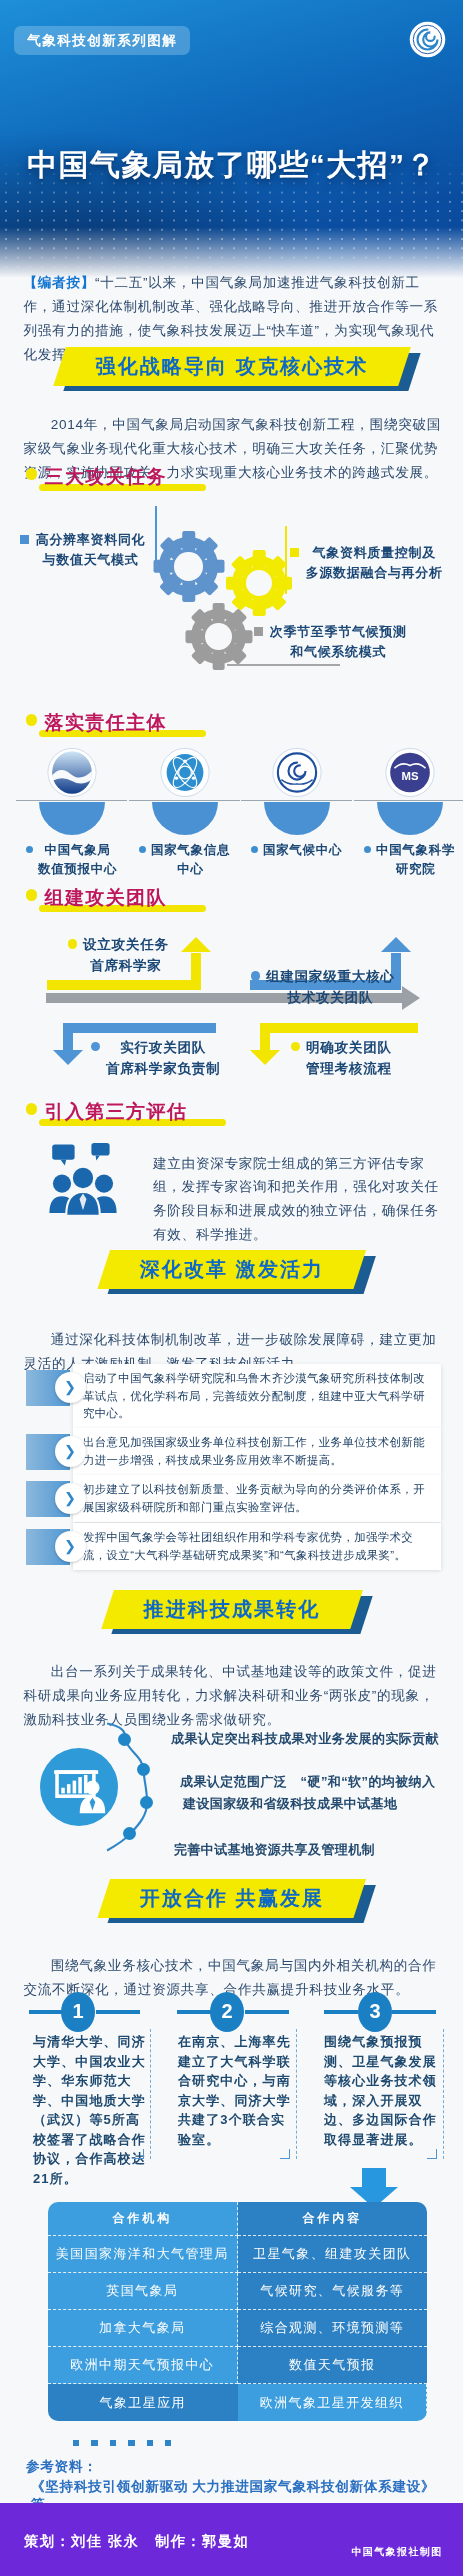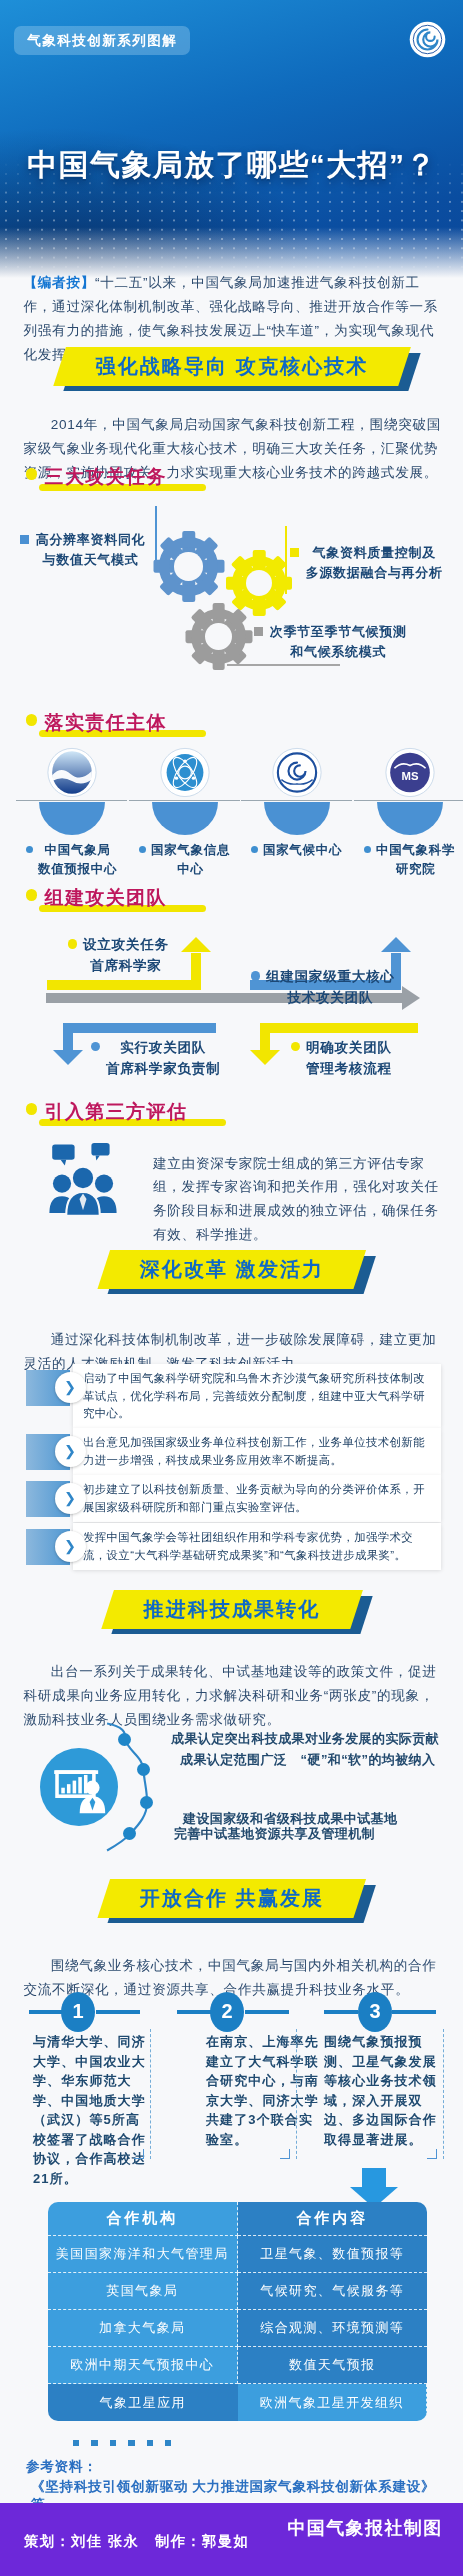--- a/index.html
+++ b/index.html
@@ -132,34 +132,34 @@
   
   .down-arrow-stem{position:absolute;left:362px;top:2168px;width:24px;height:18.5px;background:#2798e0;}
   .down-arrow-head{position:absolute;left:350px;top:2187px;width:0;height:0;
         border-left:24px solid transparent;border-right:24px solid transparent;border-top:21.4px solid #2798e0;}
   .coop-table{position:absolute;left:48px;top:2202px;width:379px;border-radius:10px;overflow:hidden;}
   .trow{display:flex;}
   .tcell{width:50%;display:flex;align-items:center;justify-content:center;color:#fff;
         font-size:13px;letter-spacing:1.4px;height:37px;}
   .tcell.left{background:#3c9ede;border-right:1.4px dashed rgba(255,255,255,.85);}
   .tcell.right{background:#2c80c4;}
-  .trow.head .tcell{height:34px;font-size:15px;font-weight:900;letter-spacing:2.9px;}
+  .trow.head .tcell{height:34px;font-size:12px;font-weight:900;letter-spacing:2.9px;}
   .trow:not(:last-child) .tcell{border-bottom:1.4px dashed rgba(255,255,255,.85);}
   .trow:not(:last-child) .tcell.left{border-bottom:1.4px dashed rgba(255,255,255,.85);}
 
   
   .edots{position:absolute;left:73px;top:2440px;display:flex;gap:12px;}
   .edots i{width:6.4px;height:6.4px;background:#2e86c8;display:block;}
   .ref-label{position:absolute;left:26px;top:2458px;font-size:13.6px;font-weight:700;color:#2a6fc1;
         font-family:"Liberation Serif","DejaVu Serif",serif;letter-spacing:0.7px;}
   .ref-text{position:absolute;left:31px;top:2478px;width:414px;font-size:13.6px;font-weight:700;color:#2a6fc1;
         font-family:"Liberation Serif","DejaVu Serif",serif;letter-spacing:0.7px;}
   .footer{position:absolute;left:0;right:0;top:2503px;height:73px;background:#6d28d9;}
   .footer .credits{position:absolute;left:24px;top:28.5px;font-size:14.3px;font-weight:700;color:#fff;letter-spacing:1.4px;}
-  .footer .made-by{position:absolute;right:21.4px;top:13px;font-size:18px;font-weight:700;color:#fff;letter-spacing:1.4px;}
+  .footer .made-by{position:absolute;right:21.4px;top:42px;font-size:10px;font-weight:700;color:#fff;letter-spacing:1.4px;}
 </style>
 </head>
 <body>
 
 <div id="page">
 
   <div class="hero">
     <div class="hero-globe"></div>
     <div class="hero-dots"></div>
     <div class="series-badge">气象科技创新系列图解</div>
@@ -453,23 +453,23 @@
       </svg>
     </div>
     <svg class="chain" viewBox="0 0 650 190">
       <path d="M150 6 C 172 10 176 18 176 28 C 178 44 200 52 201 71 C 202 88 206 98 206 117 C 206 134 196 146 183 160 C 176 168 164 176 150 184" fill="none" stroke="#2e86c8" stroke-width="3"></path>
     </svg>
     <div class="tdot" style="left:118px;top:13.6px;"></div>
     <div class="tdot" style="left:137px;top:44px;"></div>
     <div class="tdot" style="left:140px;top:77px;"></div>
     <div class="tdot" style="left:123px;top:108px;"></div>
     <div class="tpoint" style="top:11.4px;">成果认定突出科技成果对业务发展的实际贡献</div>
-    <div class="tpoint" style="top:32px;left:180px;">成果认定范围广泛　“硬”和“软”的均被纳入</div>
-    <div class="tpoint" style="top:91px;left:183px;">建设国家级和省级科技成果中试基地</div>
-    <div class="tpoint" style="top:106px;left:174px;">完善中试基地资源共享及管理机制</div>
+    <div class="tpoint" style="top:54px;left:180px;">成果认定范围广泛　“硬”和“软”的均被纳入</div>
+    <div class="tpoint" style="top:76px;left:183px;">建设国家级和省级科技成果中试基地</div>
+    <div class="tpoint" style="top:122px;left:174px;">完善中试基地资源共享及管理机制</div>
   </div>
 
   <div class="banner b4">
     <div class="shadow"></div>
     <div class="face">
         <span>开放合作 共赢发展</span>
       </div>
   </div>
   <p class="para" style="top:1940px">围绕气象业务核心技术，中国气象局与国内外相关机构的合作交流不断深化，通过资源共享、合作共赢提升科技业务水平。</p>
 
@@ -478,42 +478,42 @@
     <div class="numline" style="left:96px;width:44px;"></div>
     <div class="numcircle" style="left:61px;">1</div>
     <div class="numline" style="left:177px;width:34px;"></div>
     <div class="numline" style="left:245px;width:44px;"></div>
     <div class="numcircle" style="left:210px;">2</div>
     <div class="numline" style="left:324px;width:34px;"></div>
     <div class="numline" style="left:392px;width:44px;"></div>
     <div class="numcircle" style="left:358px;">3</div>
 
     <div class="coop-text" style="left:33px;">与清华大学、同济大学、中国农业大学、华东师范大学、中国地质大学（武汉）等5所高校签署了战略合作协议，合作高校达21所。</div>
-    <div class="coop-text" style="left:178px;margin-left:28px;">在南京、上海率先建立了大气科学联合研究中心，与南京大学、同济大学共建了3个联合实验室。</div>
+    <div class="coop-text" style="left:178px;">在南京、上海率先建立了大气科学联合研究中心，与南京大学、同济大学共建了3个联合实验室。</div>
     <div class="coop-text" style="left:324px;">围绕气象预报预测、卫星气象发展等核心业务技术领域，深入开展双边、多边国际合作取得显著进展。</div>
 
     <div class="vsep" style="left:150px;"></div>
     <div class="vsep" style="left:296px;"></div>
     <div class="vsep" style="left:443px;"></div>
     <div class="corner" style="left:134px;"></div>
     <div class="corner" style="left:280px;"></div>
     <div class="corner" style="left:427px;"></div>
   </div>
 
   <div class="down-arrow-stem"></div>
   <div class="down-arrow-head"></div>
 
   <div class="coop-table">
     <div class="trow head">
       <div class="tcell left">合作机构</div>
       <div class="tcell right">合作内容</div>
     </div>
     <div class="trow">
       <div class="tcell left">美国国家海洋和大气管理局</div>
-      <div class="tcell right">卫星气象、数值预报等</div>
+      <div class="tcell right">卫星气象、组建攻关团队</div>
     </div>
     <div class="trow">
       <div class="tcell left">英国气象局</div>
       <div class="tcell right">气候研究、气候服务等</div>
     </div>
     <div class="trow">
       <div class="tcell left">加拿大气象局</div>
       <div class="tcell right">综合观测、环境预测等</div>
     </div>
     <div class="trow">

